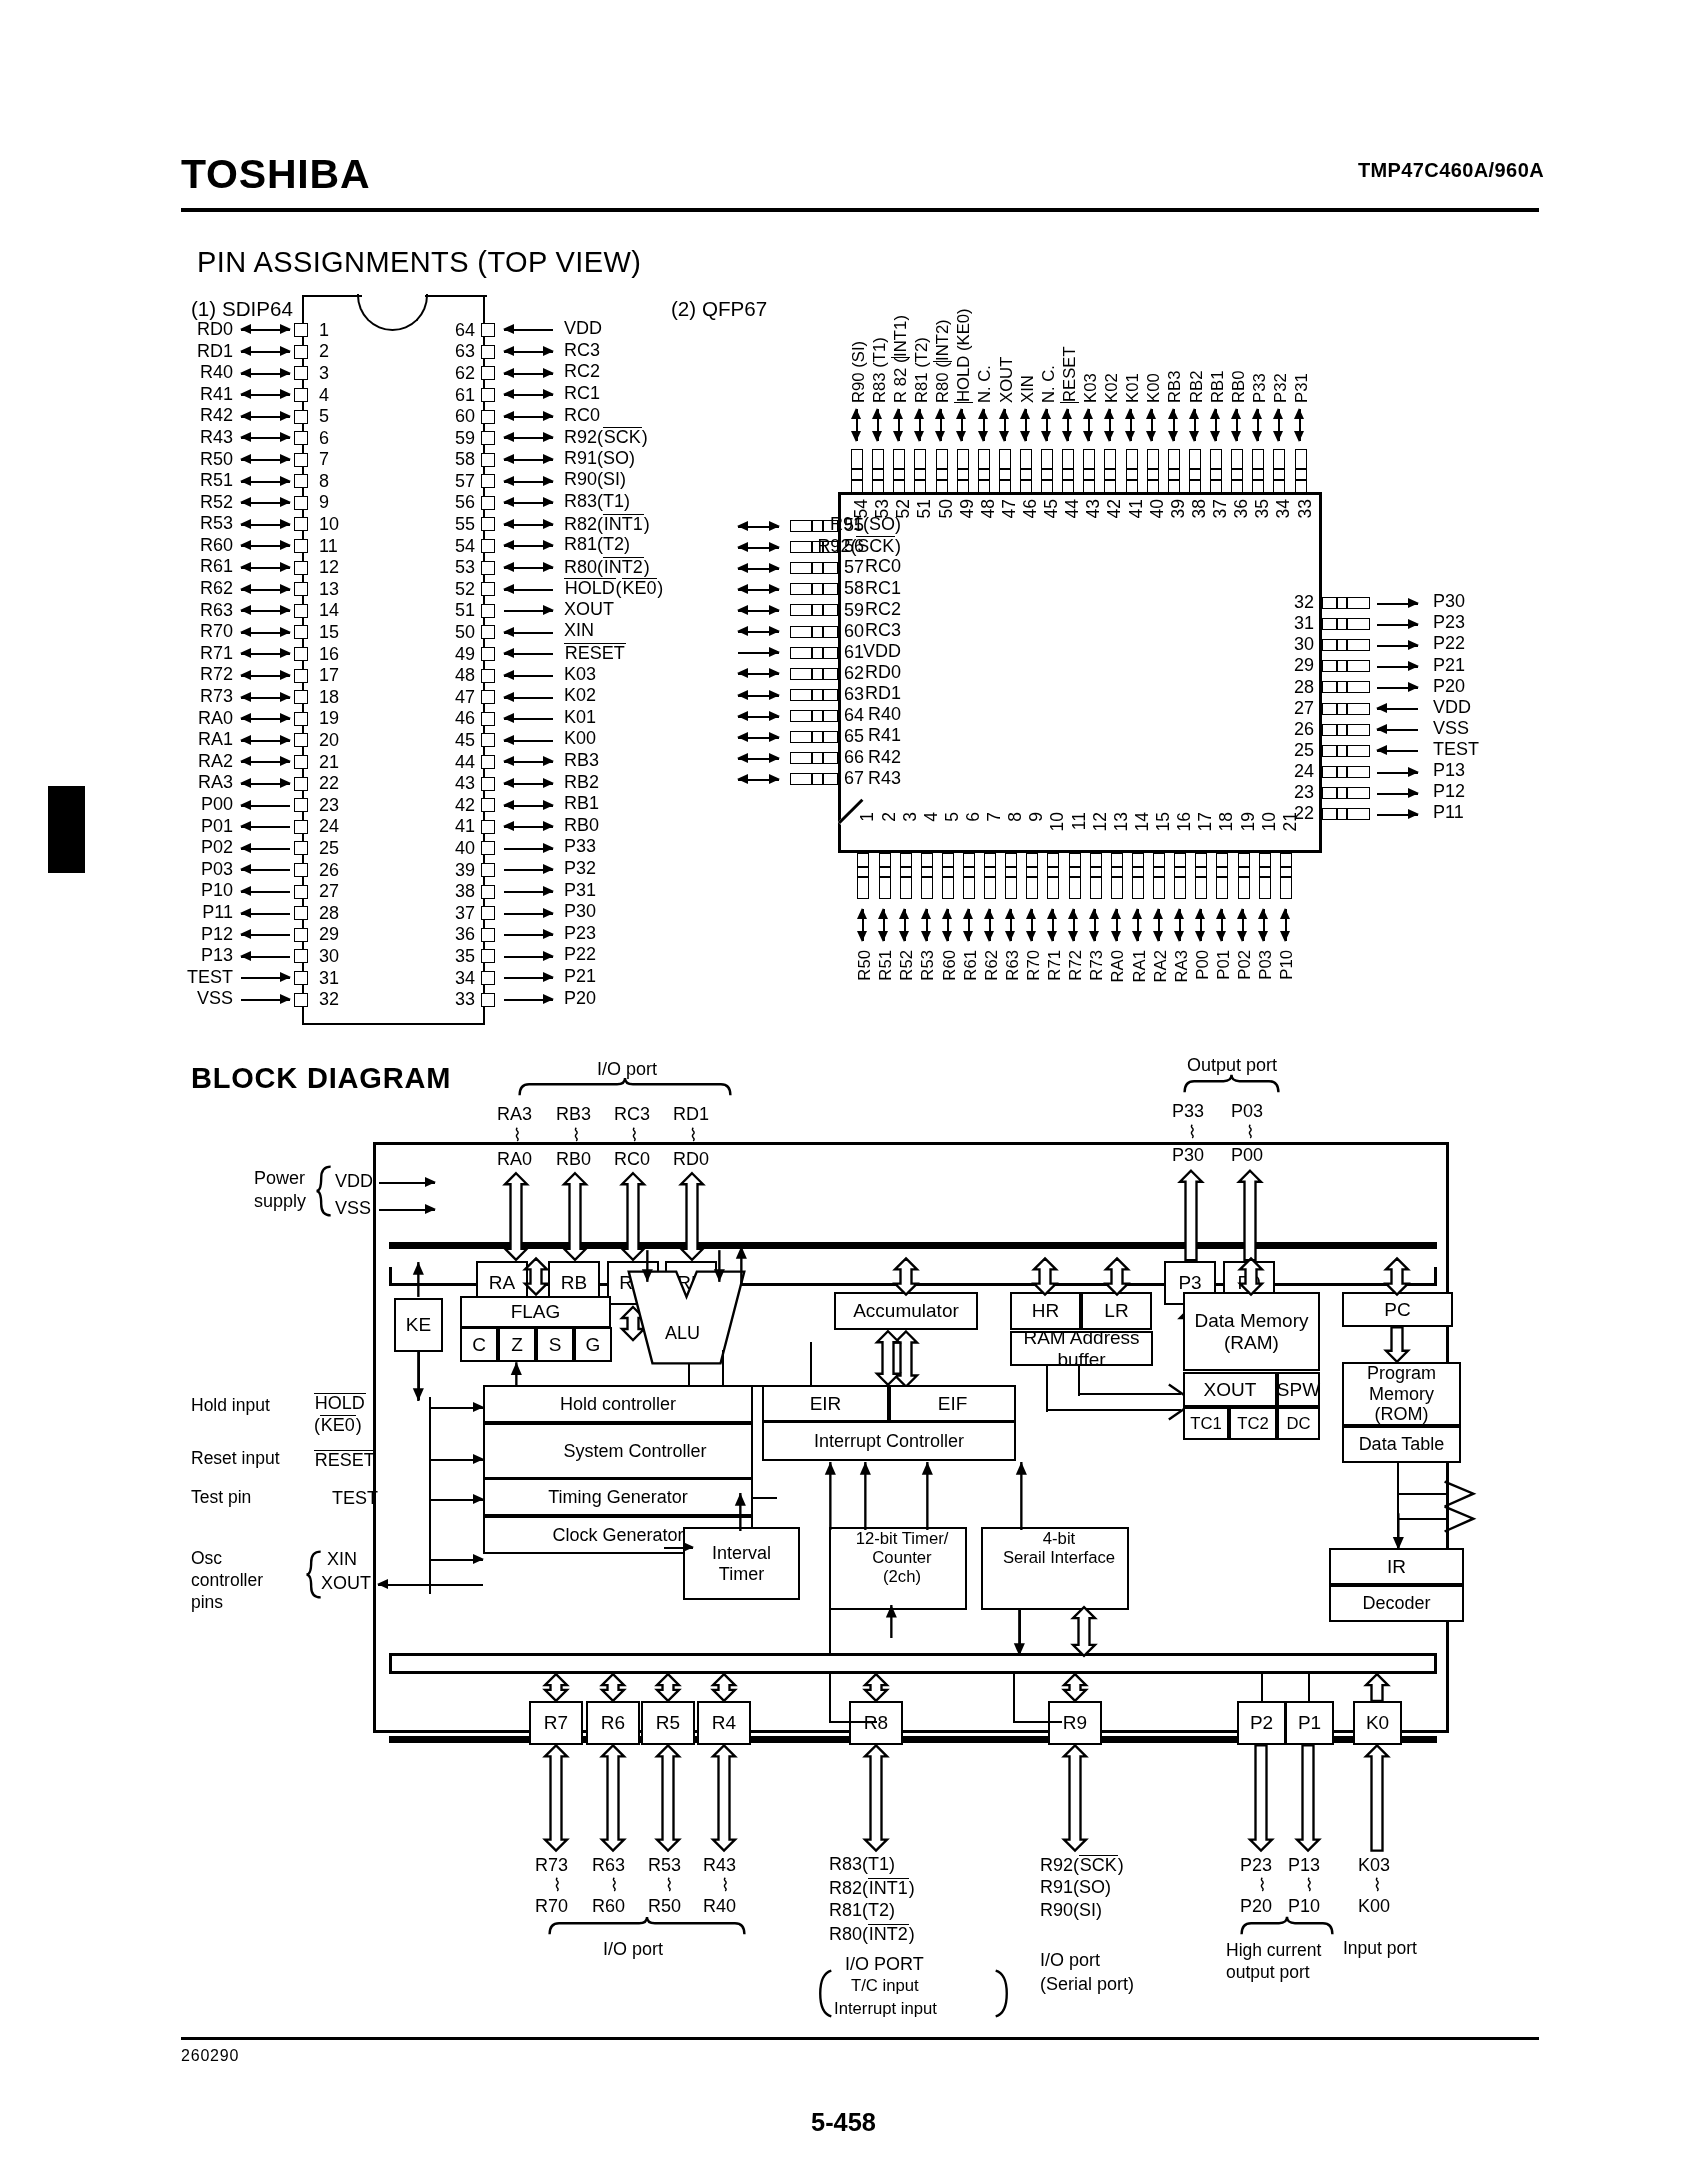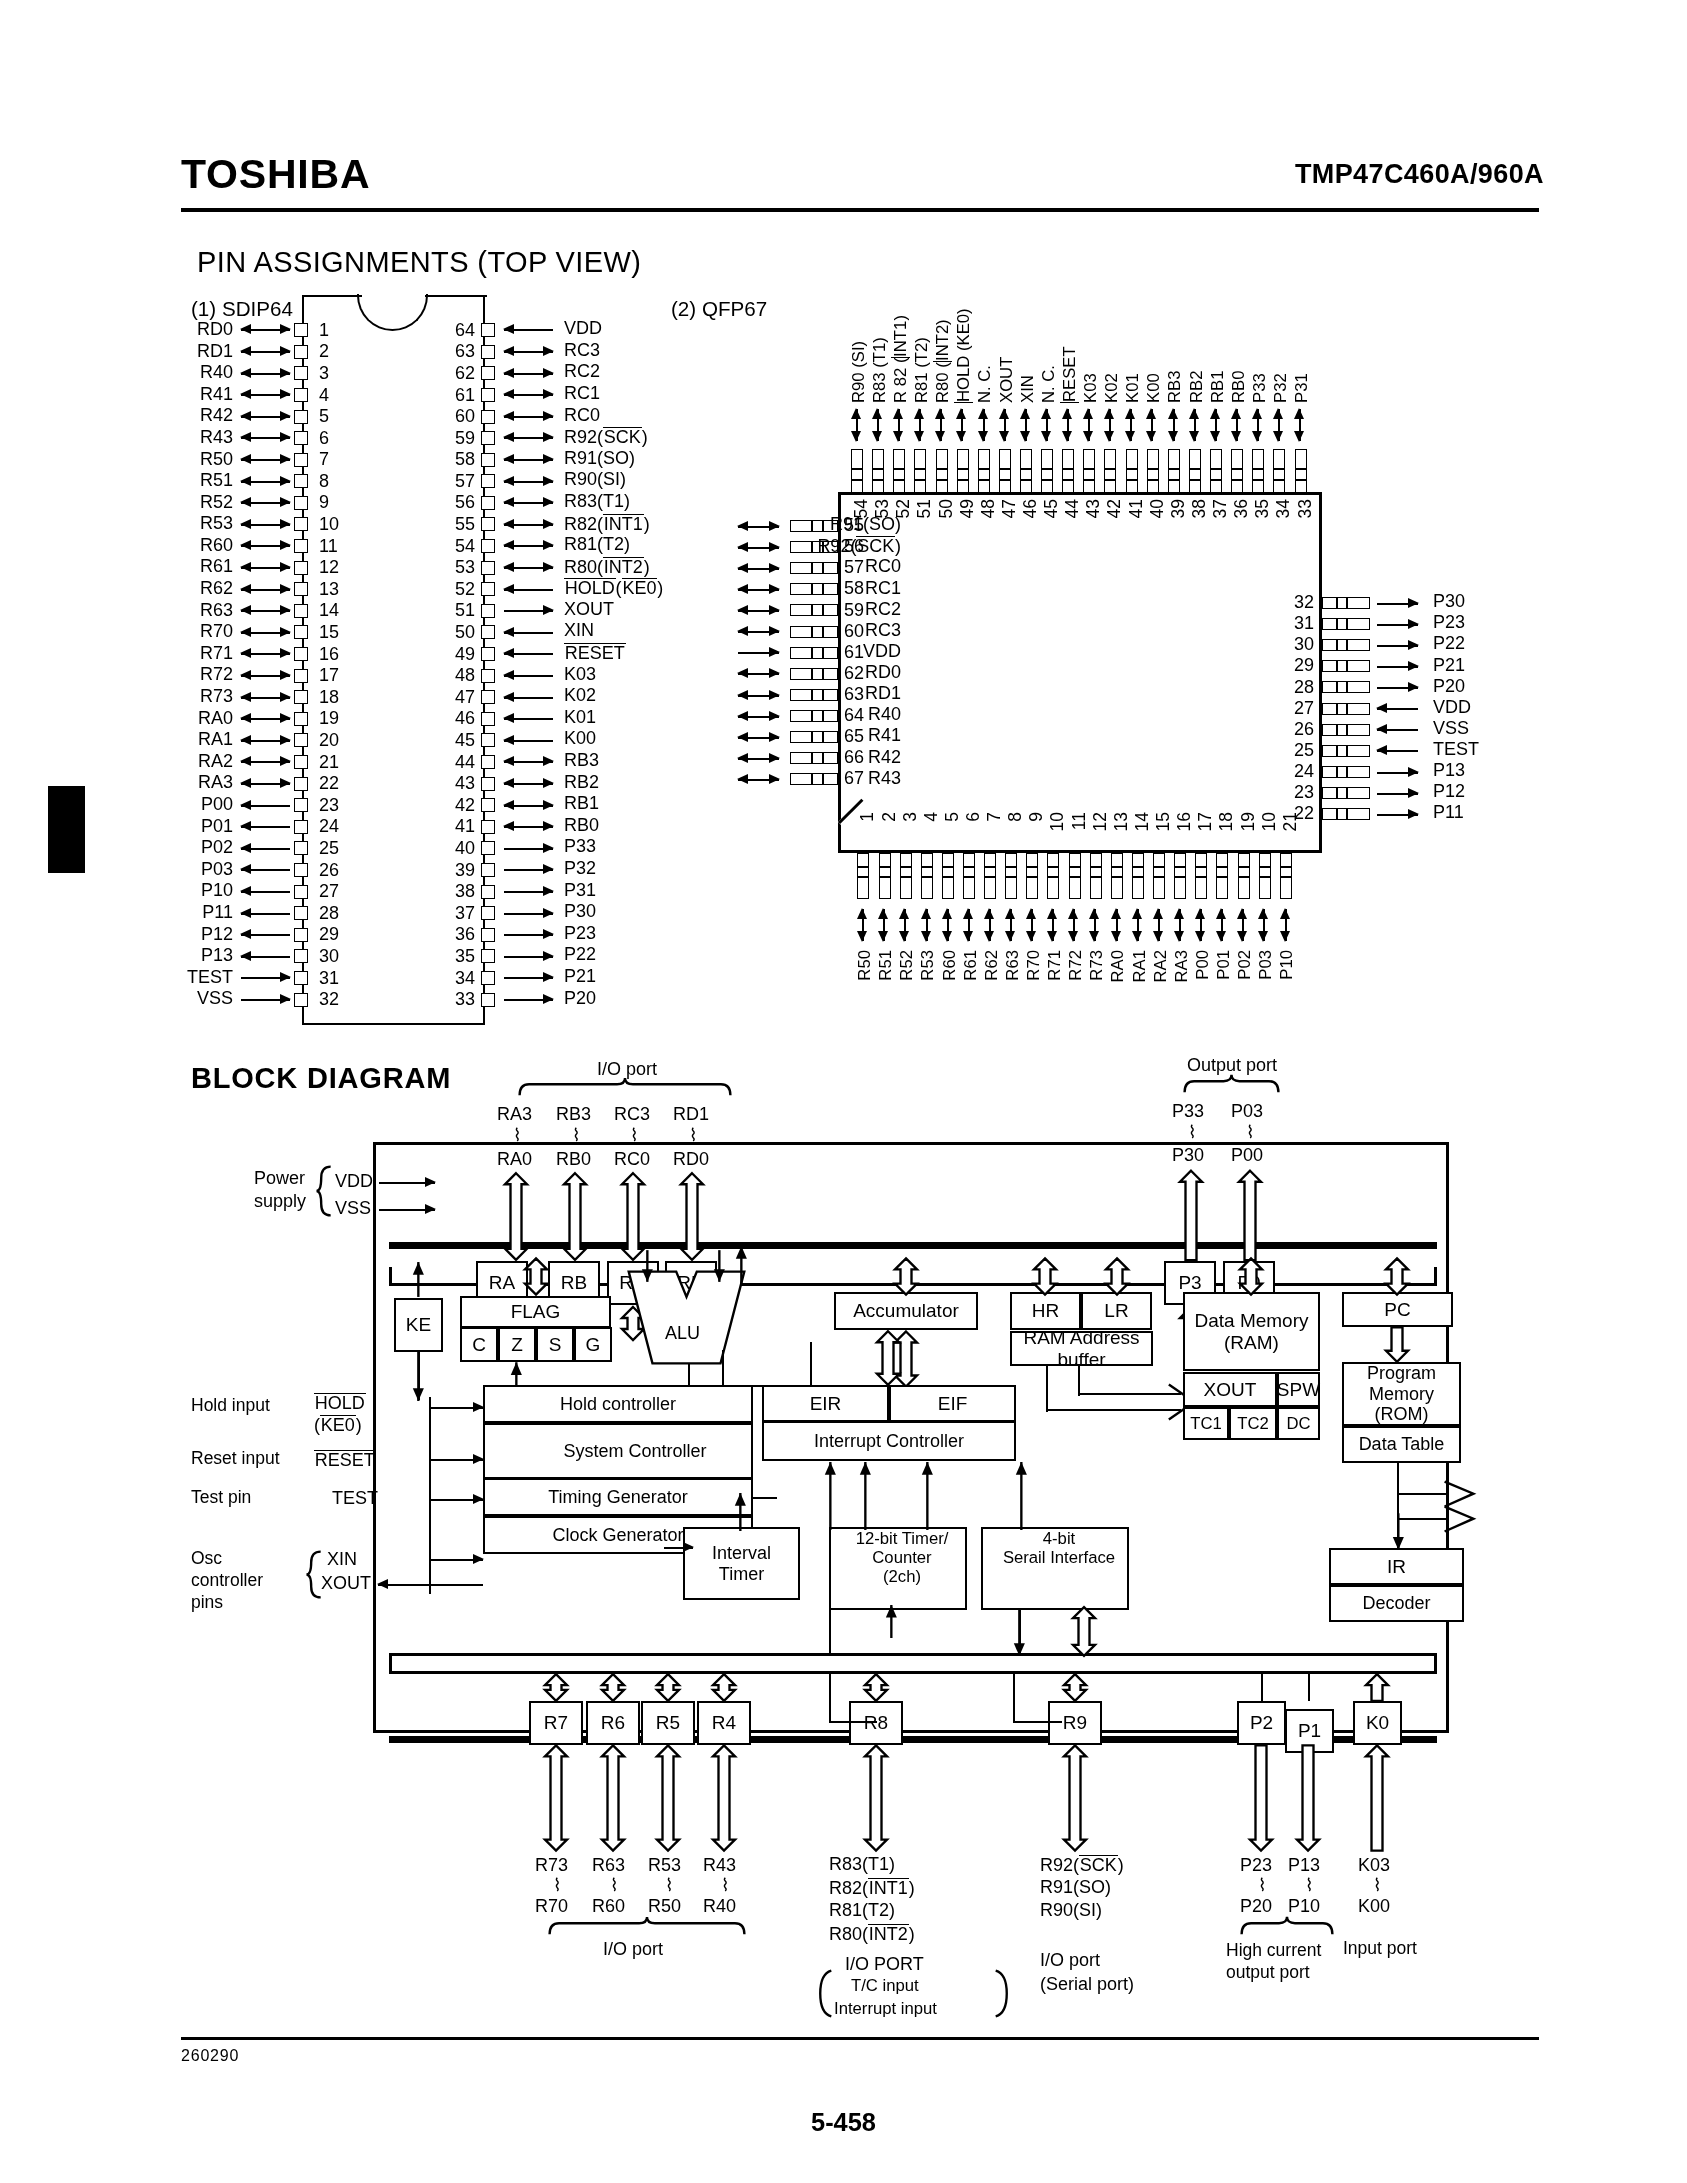--- a/index.html
+++ b/index.html
@@ -3,21 +3,21 @@
 <meta charset="utf-8">
 <style>
   html,body{margin:0;padding:0;background:#fff;}
   body{width:1687px;height:2183px;position:relative;
        font-family:"Liberation Sans","DejaVu Sans",sans-serif;color:#000;
        -webkit-font-smoothing:none;}
   .pg{position:absolute;left:0;top:0;width:1687px;height:2183px;}
   .abs{position:absolute;}
   
   #brand{left:181px;top:151px;font-size:41px;font-weight:bold;letter-spacing:0.8px;}
-  #partno{right:143px;top:159px;font-size:27px;font-weight:bold;letter-spacing:0.4px;text-align:right;}
+  #partno{right:143px;top:159px;font-size:20px;font-weight:bold;letter-spacing:0.4px;text-align:right;}
   #hdr-rule{left:181px;top:208px;width:1358px;height:4px;background:#000;}
   #ftr-rule{left:181px;top:2037px;width:1358px;height:3.2px;background:#000;}
   #doccode{left:181px;top:2047px;font-size:16px;letter-spacing:0.8px;}
   #pagenum{left:0;top:2088px;width:1687px;text-align:center;font-size:25.4px;font-weight:bold;margin-top:20px;}
   #blackmark{left:48px;top:786px;width:37px;height:87px;background:#000;}
   
   #pa-title{left:197px;top:246px;font-size:29px;letter-spacing:0.4px;}
   #bd-title{left:191px;top:1062px;font-size:29px;font-weight:bold;letter-spacing:0.8px;}
   #sdip-cap{left:191px;top:297px;font-size:20.6px;}
   #qfp-cap{left:671px;top:297px;font-size:20.6px;}
@@ -1226,21 +1226,21 @@
       <div class="bx abs" style="left: 1237px; top: 1701px; width: 49px; height: 44px;">P2</div>
       <div class="abs" style="left: 1250px; top: 1745px; width: 22px; height: 106px;">
         <svg width="22" height="106" viewBox="0 0 28 134">
           <path d="M7,0 L21,0 L21,120 L28,120 L14,134 L0,120 L7,120 Z" fill="#fff" stroke="#000" stroke-width="3"></path>
         </svg>
       </div>
       <div class="abs t" style="left: 1240px; top: 1856px;">P23</div>
       <div class="abs t" style="left: 1258px; top: 1877px; font-size: 17.5px;">⌇</div>
       <div class="abs t" style="left: 1240px; top: 1897px;">P20</div>
       <div class="abs line" style="left: 1308px; top: 1674px; width: 2.4px; height: 27px;"></div>
-      <div class="bx abs" style="left: 1285px; top: 1701px; width: 49px; height: 44px; margin-top: 8px;">P1</div>
+      <div class="bx abs" style="left: 1285px; top: 1701px; width: 49px; height: 44px;">P1</div>
       <div class="abs" style="left: 1297px; top: 1745px; width: 22px; height: 106px;">
         <svg width="22" height="106" viewBox="0 0 28 134">
           <path d="M7,0 L21,0 L21,120 L28,120 L14,134 L0,120 L7,120 Z" fill="#fff" stroke="#000" stroke-width="3"></path>
         </svg>
       </div>
       <div class="abs t" style="left: 1288px; top: 1856px;">P13</div>
       <div class="abs t" style="left: 1305px; top: 1877px; font-size: 17.5px;">⌇</div>
       <div class="abs t" style="left: 1288px; top: 1897px;">P10</div>
       <div class="abs" style="left: 1240px; top: 1920px; width: 94px; height: 16px;">
         <svg width="94" height="16" viewBox="0 0 118 20">

